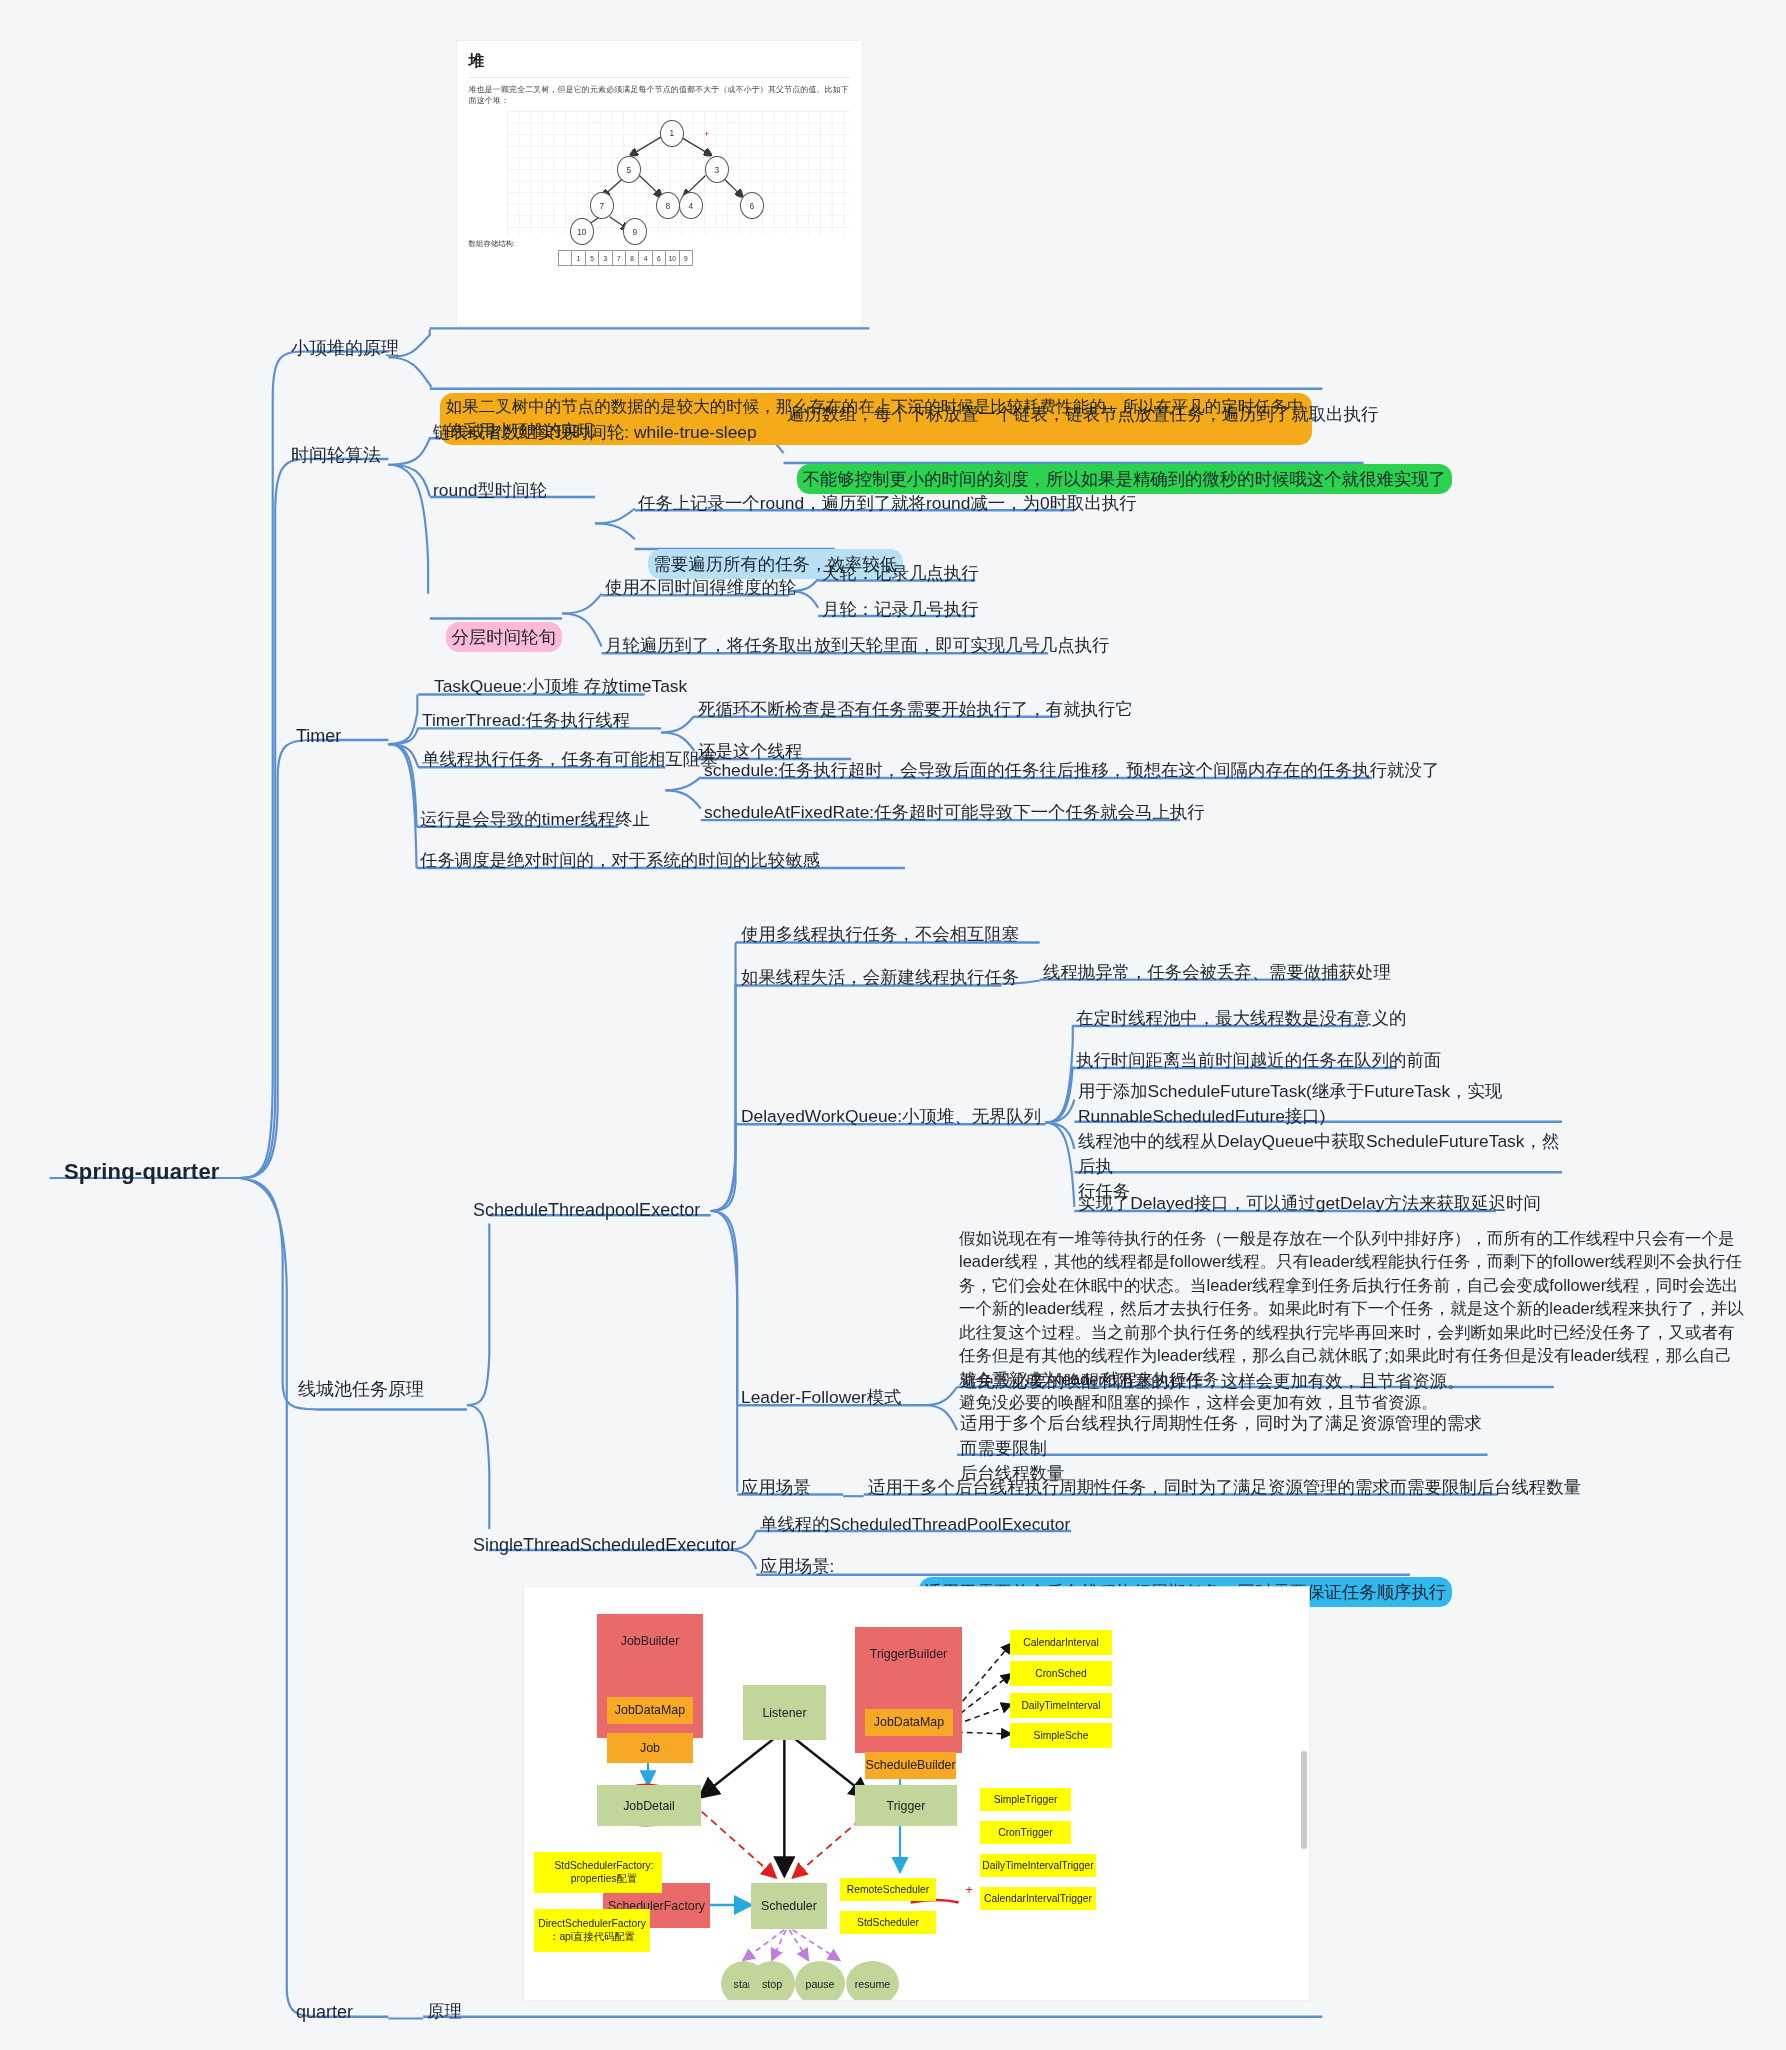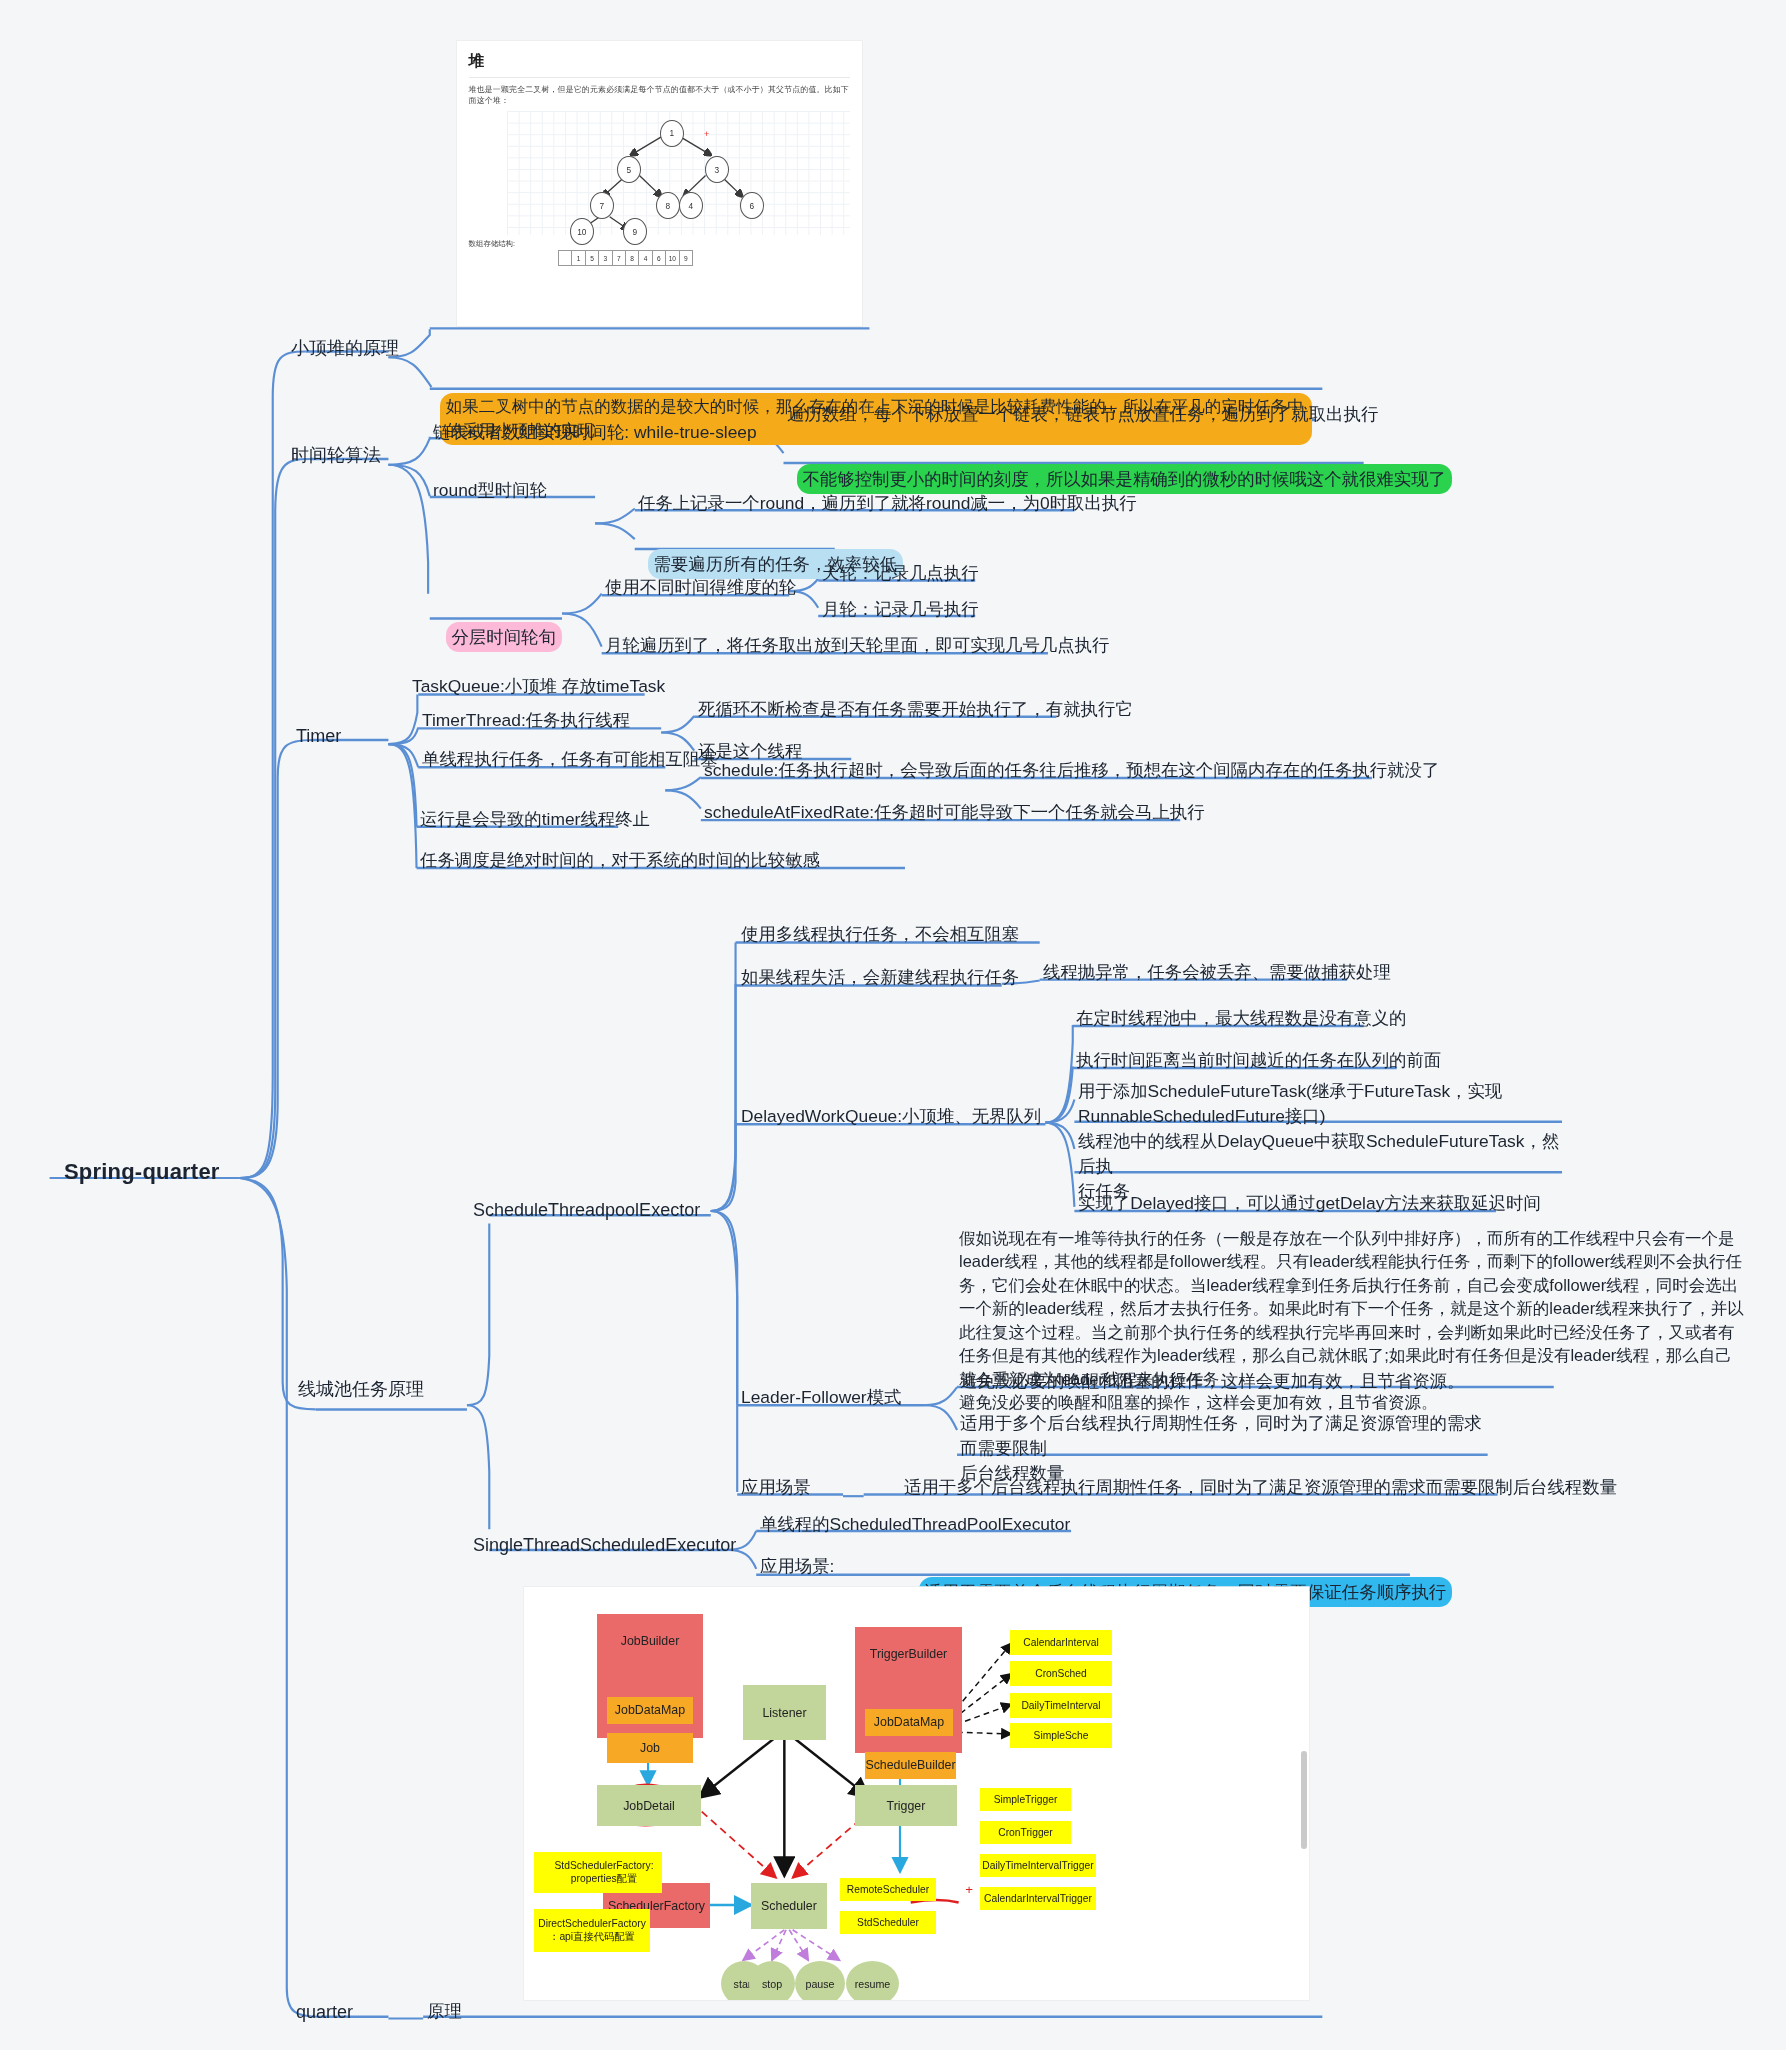--- a/index.html
+++ b/index.html
@@ -256,21 +256,21 @@
 </div>
 
 <div class="node lv2" style="left:436px;top:597px;">
   <span class="hl hl-pink">分层时间轮旬</span>
 </div>
 <div class="node lv3" style="left:605px;top:575px;">使用不同时间得维度的轮</div>
 <div class="node lv3" style="left:822px;top:561px;">天轮：记录几点执行</div>
 <div class="node lv3" style="left:822px;top:597px;">月轮：记录几号执行</div>
 <div class="node lv3" style="left:605px;top:633px;">月轮遍历到了，将任务取出放到天轮里面，即可实现几号几点执行</div>
 
-<div class="node lv2" style="left:412px;top:674px;">TaskQueue:小顶堆 存放timeTask</div>
+<div class="node lv2" style="left:434px;top:674px;">TaskQueue:小顶堆 存放timeTask</div>
 <div class="node lv2" style="left:422px;top:708px;">TimerThread:任务执行线程</div>
 <div class="node lv3" style="left:698px;top:697px;">死循环不断检查是否有任务需要开始执行了，有就执行它</div>
 <div class="node lv3" style="left:698px;top:739px;">还是这个线程</div>
 <div class="node lv2" style="left:422px;top:747px;">单线程执行任务，任务有可能相互阻塞</div>
 <div class="node lv3" style="left:704px;top:758px;">schedule:任务执行超时，会导致后面的任务往后推移，预想在这个间隔内存在的任务执行就没了</div>
 <div class="node lv3" style="left:704px;top:800px;">scheduleAtFixedRate:任务超时可能导致下一个任务就会马上执行</div>
 <div class="node lv2" style="left:420px;top:807px;">运行是会导致的timer线程终止</div>
 <div class="node lv2" style="left:420px;top:848px;">任务调度是绝对时间的，对于系统的时间的比较敏感</div>
 
 <div class="node lv1" style="left:473px;top:1197px;">ScheduleThreadpoolExector</div>
@@ -291,21 +291,21 @@
 <div class="node lv3" style="left:1078px;top:1191px;">实现了Delayed接口，可以通过getDelay方法来获取延迟时间</div>
 
 <div class="node lv2" style="left:741px;top:1385px;text-align:right;">Leader-Follower模式</div>
 <div class="node para" style="left:959px;top:1227px;width:789px;">假如说现在有一堆等待执行的任务（一般是存放在一个队列中排好序），而所有的工作线程中只会有一个是leader线程，其他的线程都是follower线程。只有leader线程能执行任务，而剩下的follower线程则不会执行任务，它们会处在休眠中的状态。当leader线程拿到任务后执行任务前，自己会变成follower线程，同时会选出一个新的leader线程，然后才去执行任务。如果此时有下一个任务，就是这个新的leader线程来执行了，并以此往复这个过程。当之前那个执行任务的线程执行完毕再回来时，会判断如果此时已经没任务了，又或者有任务但是有其他的线程作为leader线程，那么自己就休眠了;如果此时有任务但是没有leader线程，那么自己就会重新成为leader线程来执行任务
 避免没必要的唤醒和阻塞的操作，这样会更加有效，且节省资源。</div>
 <div class="node lv3" style="left:960px;top:1369px;">避免没必要的唤醒和阻塞的操作，这样会更加有效，且节省资源。</div>
 <div class="node lv3" style="left:960px;top:1411px;width:529px;">适用于多个后台线程执行周期性任务，同时为了满足资源管理的需求而需要限制
 后台线程数量</div>
 
 <div class="node lv2" style="left:741px;top:1475px;">应用场景</div>
-<div class="node lv3" style="left:868px;top:1475px;margin-left:36px;">适用于多个后台线程执行周期性任务，同时为了满足资源管理的需求而需要限制后台线程数量</div>
+<div class="node lv3" style="left:868px;top:1475px;">适用于多个后台线程执行周期性任务，同时为了满足资源管理的需求而需要限制后台线程数量</div>
 
 <div class="node lv2" style="left:760px;top:1512px;">单线程的ScheduledThreadPoolExecutor</div>
 <div class="node lv2" style="left:760px;top:1554px;">应用场景:</div>
 <div class="node lv3" style="left:909px;top:1552px;">
   <span class="hl hl-cyan">适用于需要单个后台线程执行周期任务，同时需要保证任务顺序执行</span>
 </div>
 
 <div class="imgpanel" style="left:524px;top:1587px;width:785px;height:413px;overflow:hidden;">
 
   <svg width="785" height="413" style="position:absolute;left:0;top:0;" viewBox="0 0 950 500">

